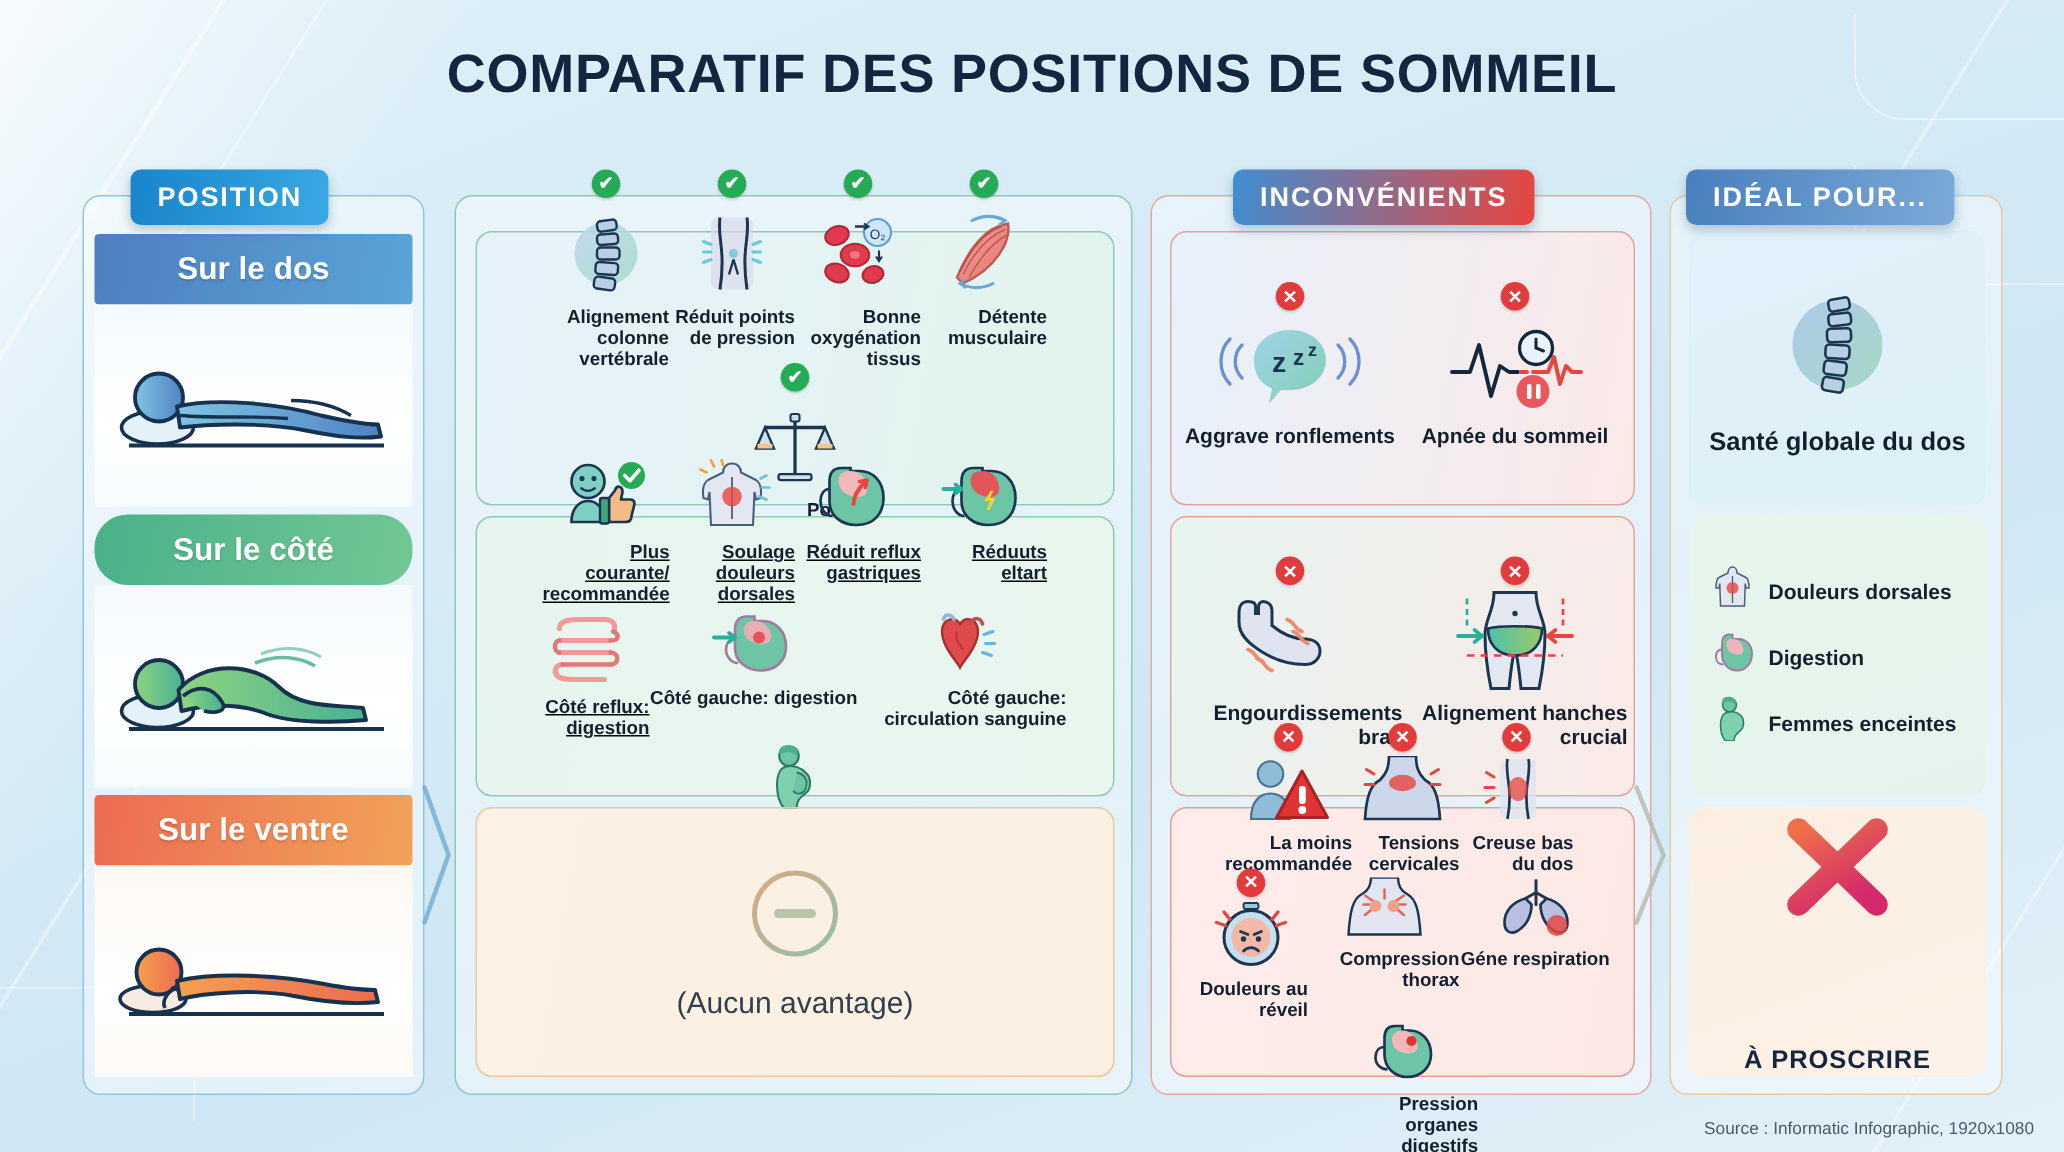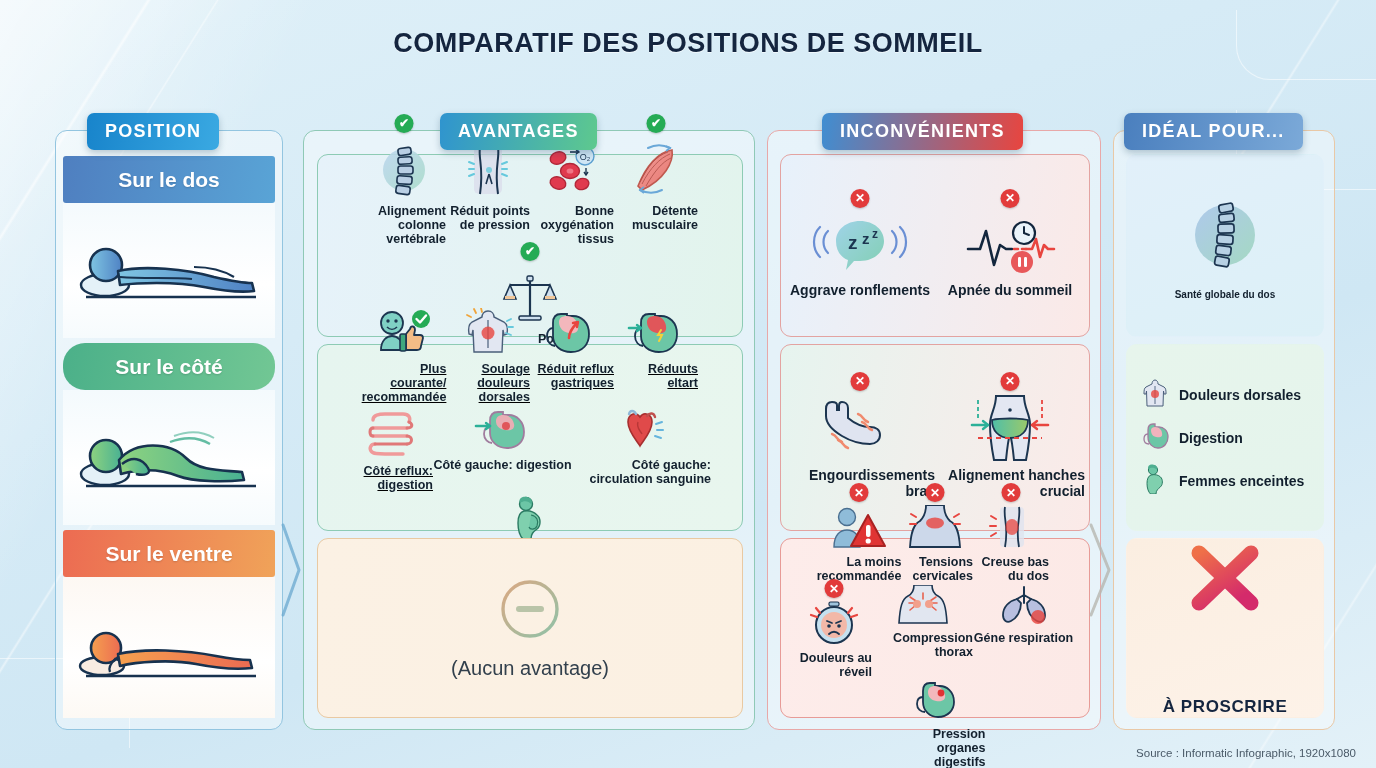--- a/index.html
+++ b/index.html
@@ -35,21 +35,21 @@
     pointer-events: none;
   }
 
   
   #title {
     position: absolute;
     top: 28px;
     left: 0;
     width: 1376px;
     text-align: center;
-    font-size: 27px;
+    font-size: 36px;
     font-weight: bold;
     letter-spacing: 0.5px;
     color: #14253f;
     text-shadow: 0 1px 0 rgba(255,255,255,0.6);
   }
 
   
   #grid {
     position: absolute;
     top: 130px;
@@ -181,21 +181,21 @@
   .inc2 .item { width: 150px; padding-top: 18px; }
   .inc2 .item .cap { font-size: 14px; }
   
   .inc3 .item.w4 { width: 76px; padding-top: 18px; }
   .inc3 .item.w3 { width: 101px; padding-top: 2px; }
   .inc3 .item .cap { font-size: 12.5px; }
 
   
   .id-center { display: flex; flex-direction: column; align-items: center;
                justify-content: center; height: 100%; text-align: center; }
-  .id-center .cap { font-size: 10px; font-weight: bold; color: #12202e;
+  .id-center .cap { font-size: 17px; font-weight: bold; color: #12202e;
                     line-height: 1.15; margin-top: 4px; }
   .id-list { display: flex; flex-direction: column; justify-content: center;
              height: 100%; padding-left: 13px; gap: 9px; }
   .id-row { display: flex; align-items: center; gap: 9px; }
   .id-row .cap { font-size: 14px; font-weight: bold; color: #12202e; }
 
   .none-cell { display: flex; flex-direction: column; align-items: center;
                justify-content: center; height: 100%; }
   .none-cell .cap { font-size: 20px; color: #32404d; margin-top: 11px; font-weight: normal; }
 
@@ -293,21 +293,20 @@
           </svg>
         </div>
       </div>
     </div>
 
     <svg class="connector" style="left:222px;top:385px;" width="30" height="110" viewBox="0 0 30 110">
       <path d="M6 10 L22 55 L6 100" fill="none" stroke="#6aa8cf" stroke-width="3" stroke-linecap="round" stroke-linejoin="round" opacity=".75"></path>
     </svg>
 
     <div class="col c-adv">
-      <div class="badge b-adv">AVANTAGES</div>
 
       <div class="panel adv-p1">
         <div class="items adv1">
           <div class="item">
             <span class="mark ok">✔</span>
             <span class="ico">
               <svg width="56" height="58" viewBox="0 0 56 58">
                 <defs>
                     <linearGradient id="sc1" x1="0" y1="0" x2="1" y2="1">
                   <stop offset="0" stop-color="#bcd6ef"></stop>

